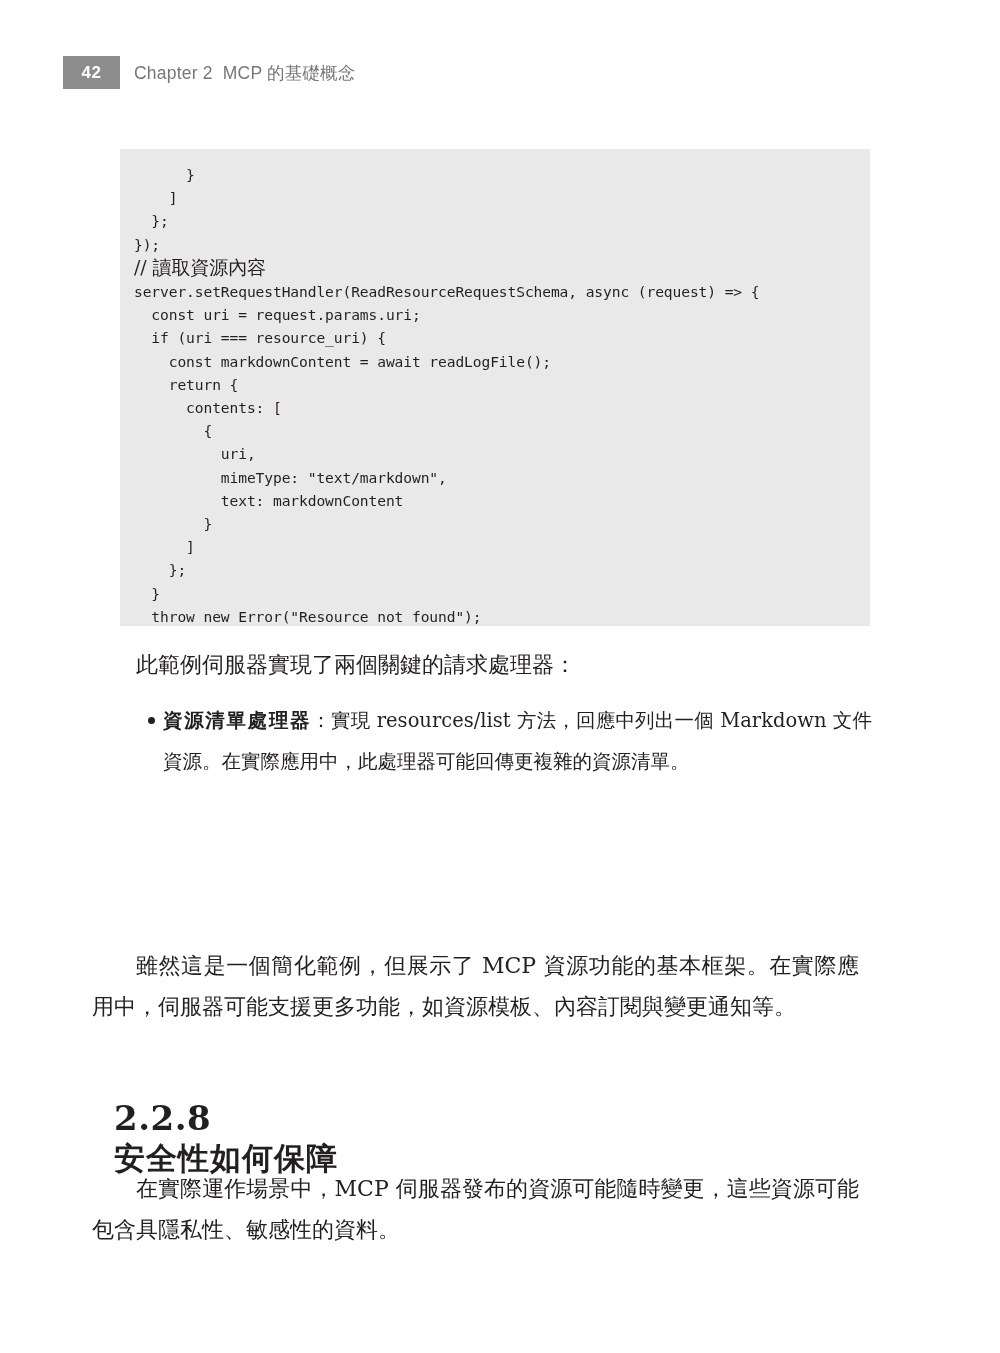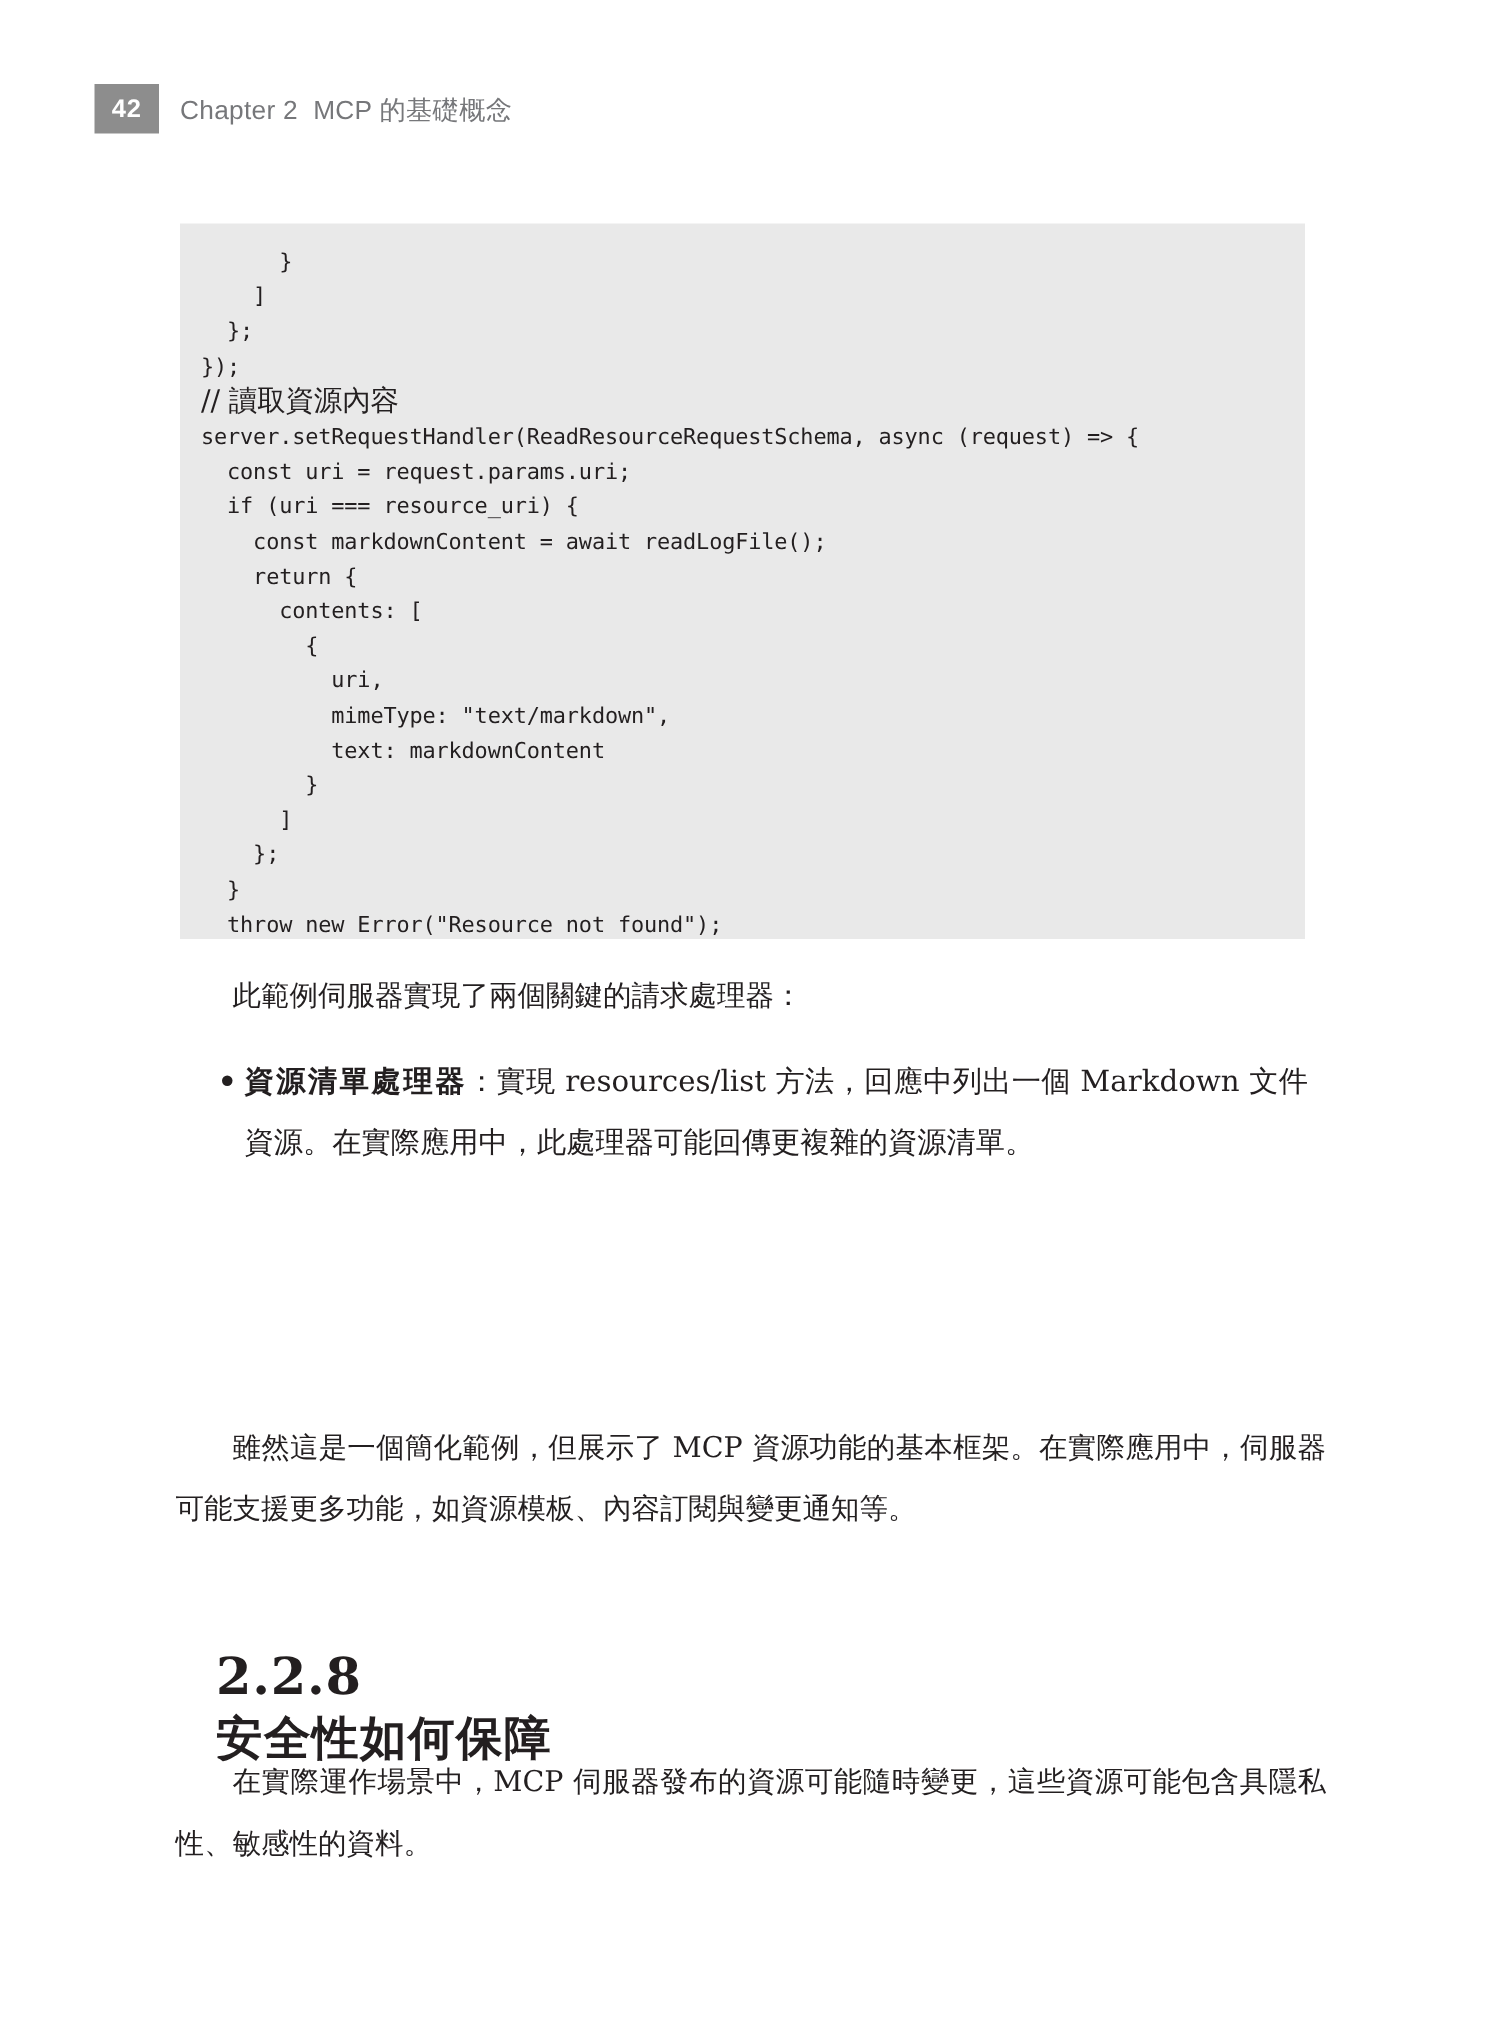--- a/index.html
+++ b/index.html
@@ -25,21 +25,21 @@
   
   .header {
     position: absolute;
     left: 63px;
     top: 56px;
     display: flex;
     align-items: center;
     height: 33px;
   }
   .page-number-badge {
-    width: 43px;
+    width: 57px;
     height: 33px;
     background: #8d8d8d;
     color: #ffffff;
     font-family: "Liberation Sans", sans-serif;
     font-size: 17px;
     font-weight: 600;
     display: flex;
     align-items: center;
     justify-content: center;
     letter-spacing: 0.5px;
@@ -75,23 +75,23 @@
     letter-spacing: -0.1px;
   }
   .code-block pre .cjk-comment {
     font-family: "DejaVu Serif", "Liberation Serif", serif;
     font-size: 19px;
   }
 
   
   .body-text {
     position: absolute;
-    left: 117px;
+    left: 92px;
     width: 767px;
-    font-size: 19px;
+    font-size: 22px;
     line-height: 41px;
     text-align: justify;
     text-justify: inter-ideograph;
     color: #231f20;
   }
   .para {
     text-indent: 2em;
   }
 
   .bullet-list {
@@ -135,21 +135,20 @@
     color: #231f20;
     flex-direction: column;
   }
   .section-heading .sec-num {
     font-family: "DejaVu Serif", "Liberation Serif", serif;
     font-size: 34px;
     font-weight: 700;
     letter-spacing: 0.5px;
   }
   .section-heading .sec-title {
-    margin-left: 30px;
     font-family: "Liberation Sans", sans-serif;
     font-size: 31px;
     font-weight: 700;
     letter-spacing: 1px;
   }
 </style>
 </head>
 <body>
 
 <div class="page">

